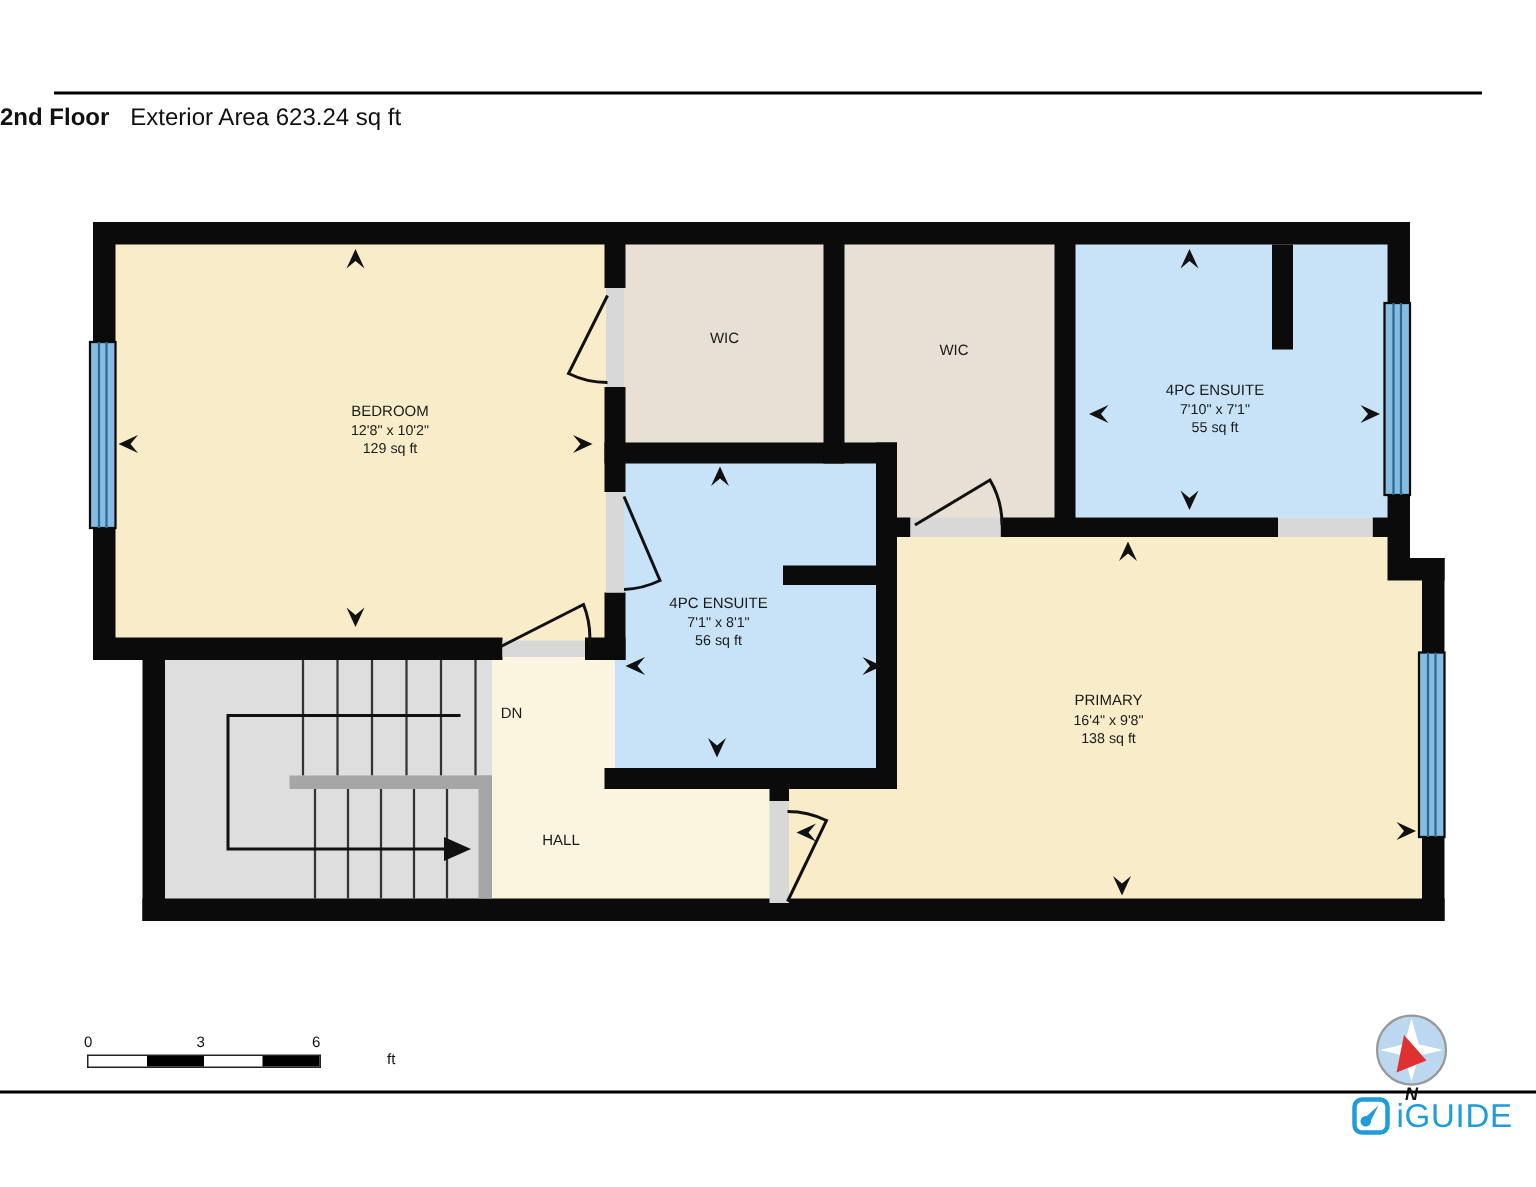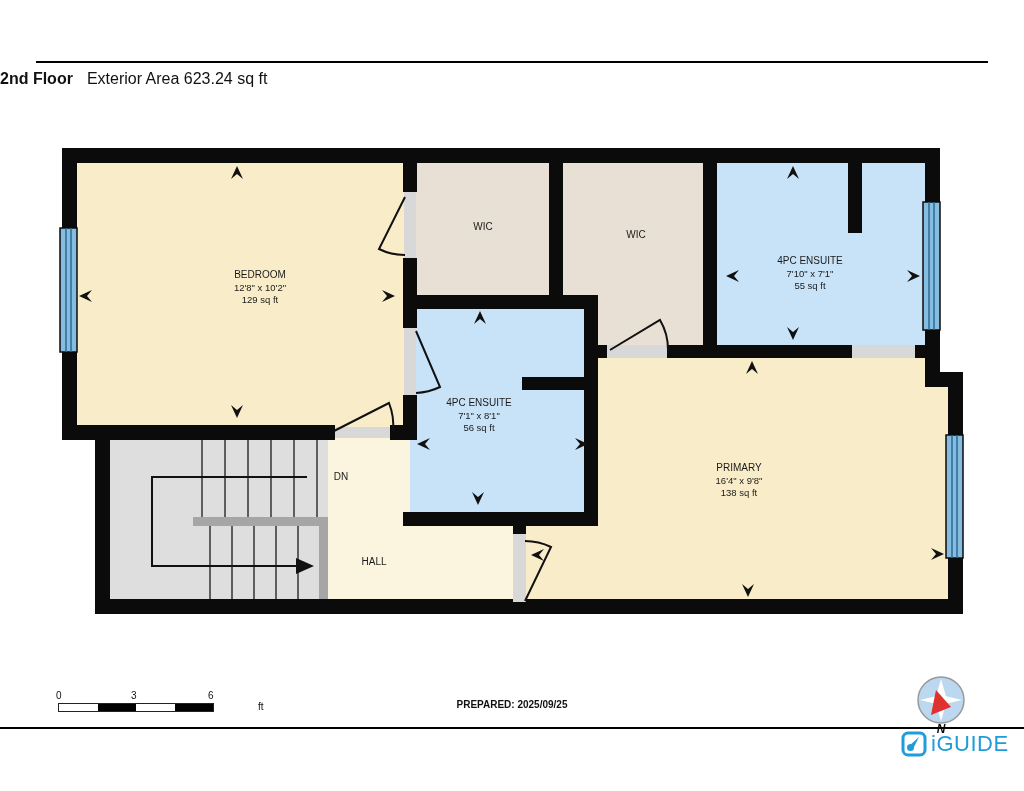--- a/index.html
+++ b/index.html
@@ -204,21 +204,20 @@
       <span class="n3">3</span>
       <span class="n6">6</span>
     </div>
     <div class="bar">
       <span class="seg s1"></span>
         <span class="seg s3"></span>
     </div>
     <span class="unit">ft</span>
   </div>
 
-  <div class="abs prepared">PREPARED: 2025/09/25</div>
   <div class="abs north-label">N</div>
 
   <div class="abs footer-rule"></div>
   <div class="abs brand">
     <svg width="26" height="26" viewBox="0 0 26 26">
       <rect x="2" y="2" width="22" height="22" rx="5" fill="#fff" stroke="#1F9CD9" stroke-width="3"></rect>
       <circle cx="9.5" cy="16.5" r="3.5" fill="#1F9CD9"></circle>
       <polygon points="8,15 18,6 13,16" fill="#1F9CD9"></polygon>
     </svg>
     <span class="brand-text">iGUIDE</span>

